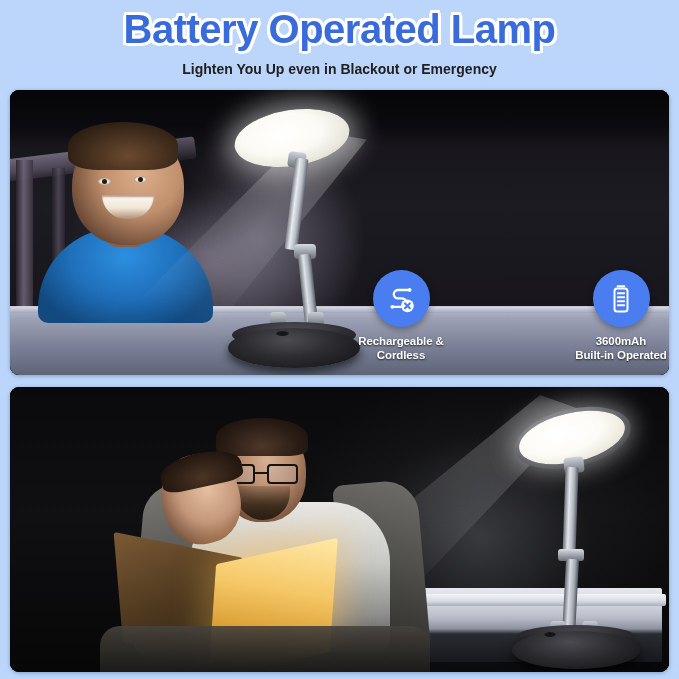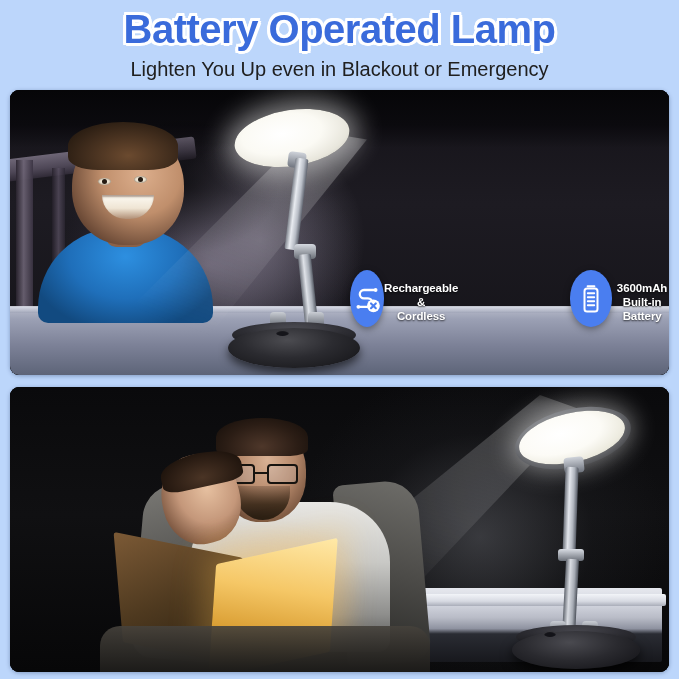--- a/index.html
+++ b/index.html
@@ -18,21 +18,21 @@
     letter-spacing:-0.5px; line-height:50px;
     text-shadow:
       -2px -2px 0 #ffffff,  2px -2px 0 #ffffff,
       -2px  2px 0 #ffffff,  2px  2px 0 #ffffff,
       -3px  0   0 #ffffff,  3px  0   0 #ffffff,
        0   -3px 0 #ffffff,  0    3px 0 #ffffff,
       -2px -3px 0 #ffffff,  2px -3px 0 #ffffff,
       -3px  2px 0 #ffffff,  3px  2px 0 #ffffff;
   }
   .subtitle {
-    font-size:20px; font-weight:400; color:#202020;
+    font-size:14px; font-weight:700; color:#202020;
     line-height:28px; margin-top:1px;
   }
 
   
   .panel {
     position:absolute; left:10px; width:659px;
     border-radius:9px; overflow:hidden;
     box-shadow:0 1px 4px rgba(20,40,80,.35);
   }
   .panel-top    { top:90px;  height:285px; background:#0a0a0c; }
@@ -174,21 +174,21 @@
     background:linear-gradient(180deg,#c9cdd4,#5d626b);
   }
   .hinge-top-l { left:50px; }
   .hinge-top-r { left:88px; }
 
   
   .features {
     position:absolute; left:340px; top:180px; width:322px; height:96px;
     display:flex; justify-content:space-between; align-items:flex-start;
   }
-  .feature { width:102px; display:flex; flex-direction:row; align-items:center; }
+  .feature { width:102px; display:flex; flex-direction:column; align-items:center; }
   .f-circle {
     width:57px; height:57px; border-radius:50%;
     background:#4a7ef0;
     display:flex; align-items:center; justify-content:center;
     box-shadow:0 2px 7px rgba(0,0,0,.4);
   }
   .f-label {
     margin-top:7px; color:#ffffff; font-size:11.5px; font-weight:bold;
     line-height:14px; text-align:center; letter-spacing:-0.1px;
     text-shadow:0 1px 2px rgba(0,0,0,.75);
@@ -416,21 +416,21 @@
 
         <div class="feature">
           <div class="f-circle">
             <svg width="34" height="34" viewBox="0 0 34 34" fill="none" stroke="#ffffff" stroke-width="2" stroke-linecap="round" stroke-linejoin="round">
               <rect x="10.5" y="6.6" width="13" height="23" rx="2.6"></rect>
               <path d="M13.6 4.3 H20.4"></path>
               <path d="M13.8 11.2 H20.2 M13.8 15.2 H20.2 M13.8 19.2 H20.2 M13.8 23.2 H20.2" stroke-width="1.9"></path>
             </svg>
           </div>
           <div class="f-label">3600mAh
-Built-in Battery</div>
+Built-in Operated</div>
         </div>
 
 
       </div>
     </div>
   </div>
 
   <div class="panel panel-bottom">
     <div class="scene-bot">
       <div class="wall-bot"></div>

